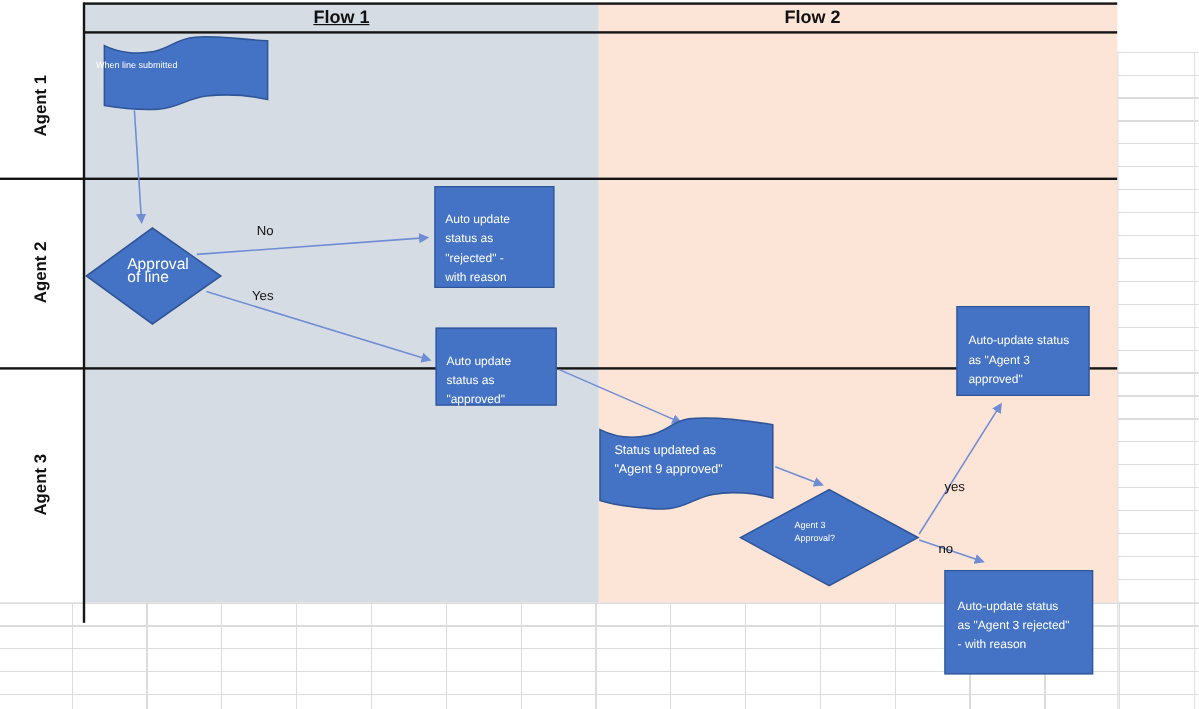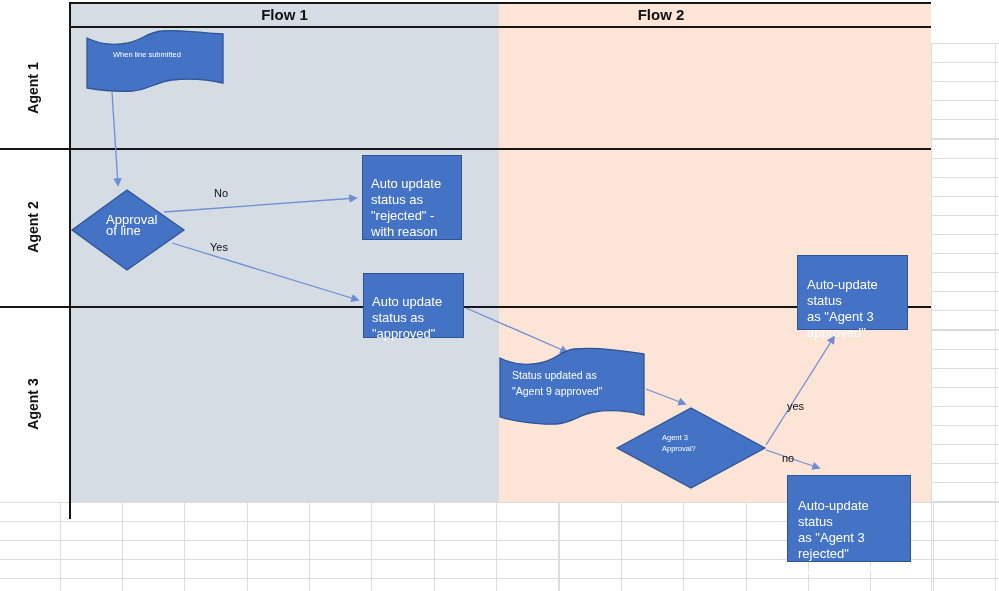--- a/index.html
+++ b/index.html
@@ -24,41 +24,41 @@
   .bline{position:absolute;background:#151515;}
   .line-top{left:70px;top:2px;width:861px;height:2px;}
   .line-header{left:70px;top:26px;width:861px;height:2px;}
   .line-lane1{left:0;top:148px;width:931px;height:2px;}
   .line-lane2{left:0;top:306px;width:931px;height:2px;}
   .line-vleft{left:69px;top:2px;width:2px;height:517px;}
 
   
   .flow-header{position:absolute;top:3px;height:23px;display:flex;align-items:center;justify-content:center;
     font-size:15px;font-weight:bold;color:#111;}
-  .flow1-header{left:70px;width:429px;}
-  .flow2-header{left:483px;width:356px;}
+  .flow1-header{left:70px;width:429px;text-decoration:underline;}
+  .flow2-header{left:499px;width:356px;}
 
   
   .agent-label{position:absolute;left:33px;transform:translate(-50%,-50%) rotate(-90deg);
     transform-origin:center;white-space:nowrap;font-size:14px;font-weight:bold;color:#111;}
 
   
   #shape-layer{position:absolute;left:0;top:0;width:999px;height:591px;}
 
   
   .node-rect{position:absolute;background:#4472c4;border:1.3px solid #2f5597;box-sizing:border-box;
-    color:#fff;font-size:13px;line-height:16px;white-space:pre-line;}
+    color:#fff;font-size:10px;line-height:16px;white-space:pre-line;}
   .rect-rejected{left:362px;top:155px;width:100px;height:85px;padding:4px 4px 0 8px;}
   .rect-approved{left:363px;top:273px;width:101px;height:65px;padding:4px 4px 0 8px;}
   .rect-a3-approved{left:797px;top:255px;width:111px;height:75px;padding:5px 4px 0 9px;}
   .rect-a3-rejected{left:787px;top:475px;width:124px;height:87px;padding:6px 4px 0 10px;}
 
   
   .shape-label{position:absolute;color:#fff;white-space:pre-line;}
-  .label-start-flag{left:113px;top:50px;font-size:7.5px;line-height:10px;}
+  .label-start-flag{left:80px;top:50px;font-size:7.5px;line-height:10px;}
   .label-approval-diamond{left:106px;top:215px;font-size:13px;line-height:10.5px;}
   .label-status-flag{left:512px;top:368px;font-size:10.5px;line-height:15.5px;}
   .label-a3-diamond{left:662px;top:433px;font-size:7.5px;line-height:10.5px;}
 
   
   .edge-label{position:absolute;color:#111;font-size:11px;}
   .edge-no{left:214px;top:187px;}
   .edge-yes{left:210px;top:241px;}
   .edge-yes2{left:787px;top:400px;}
   .edge-no2{left:782px;top:452px;}

